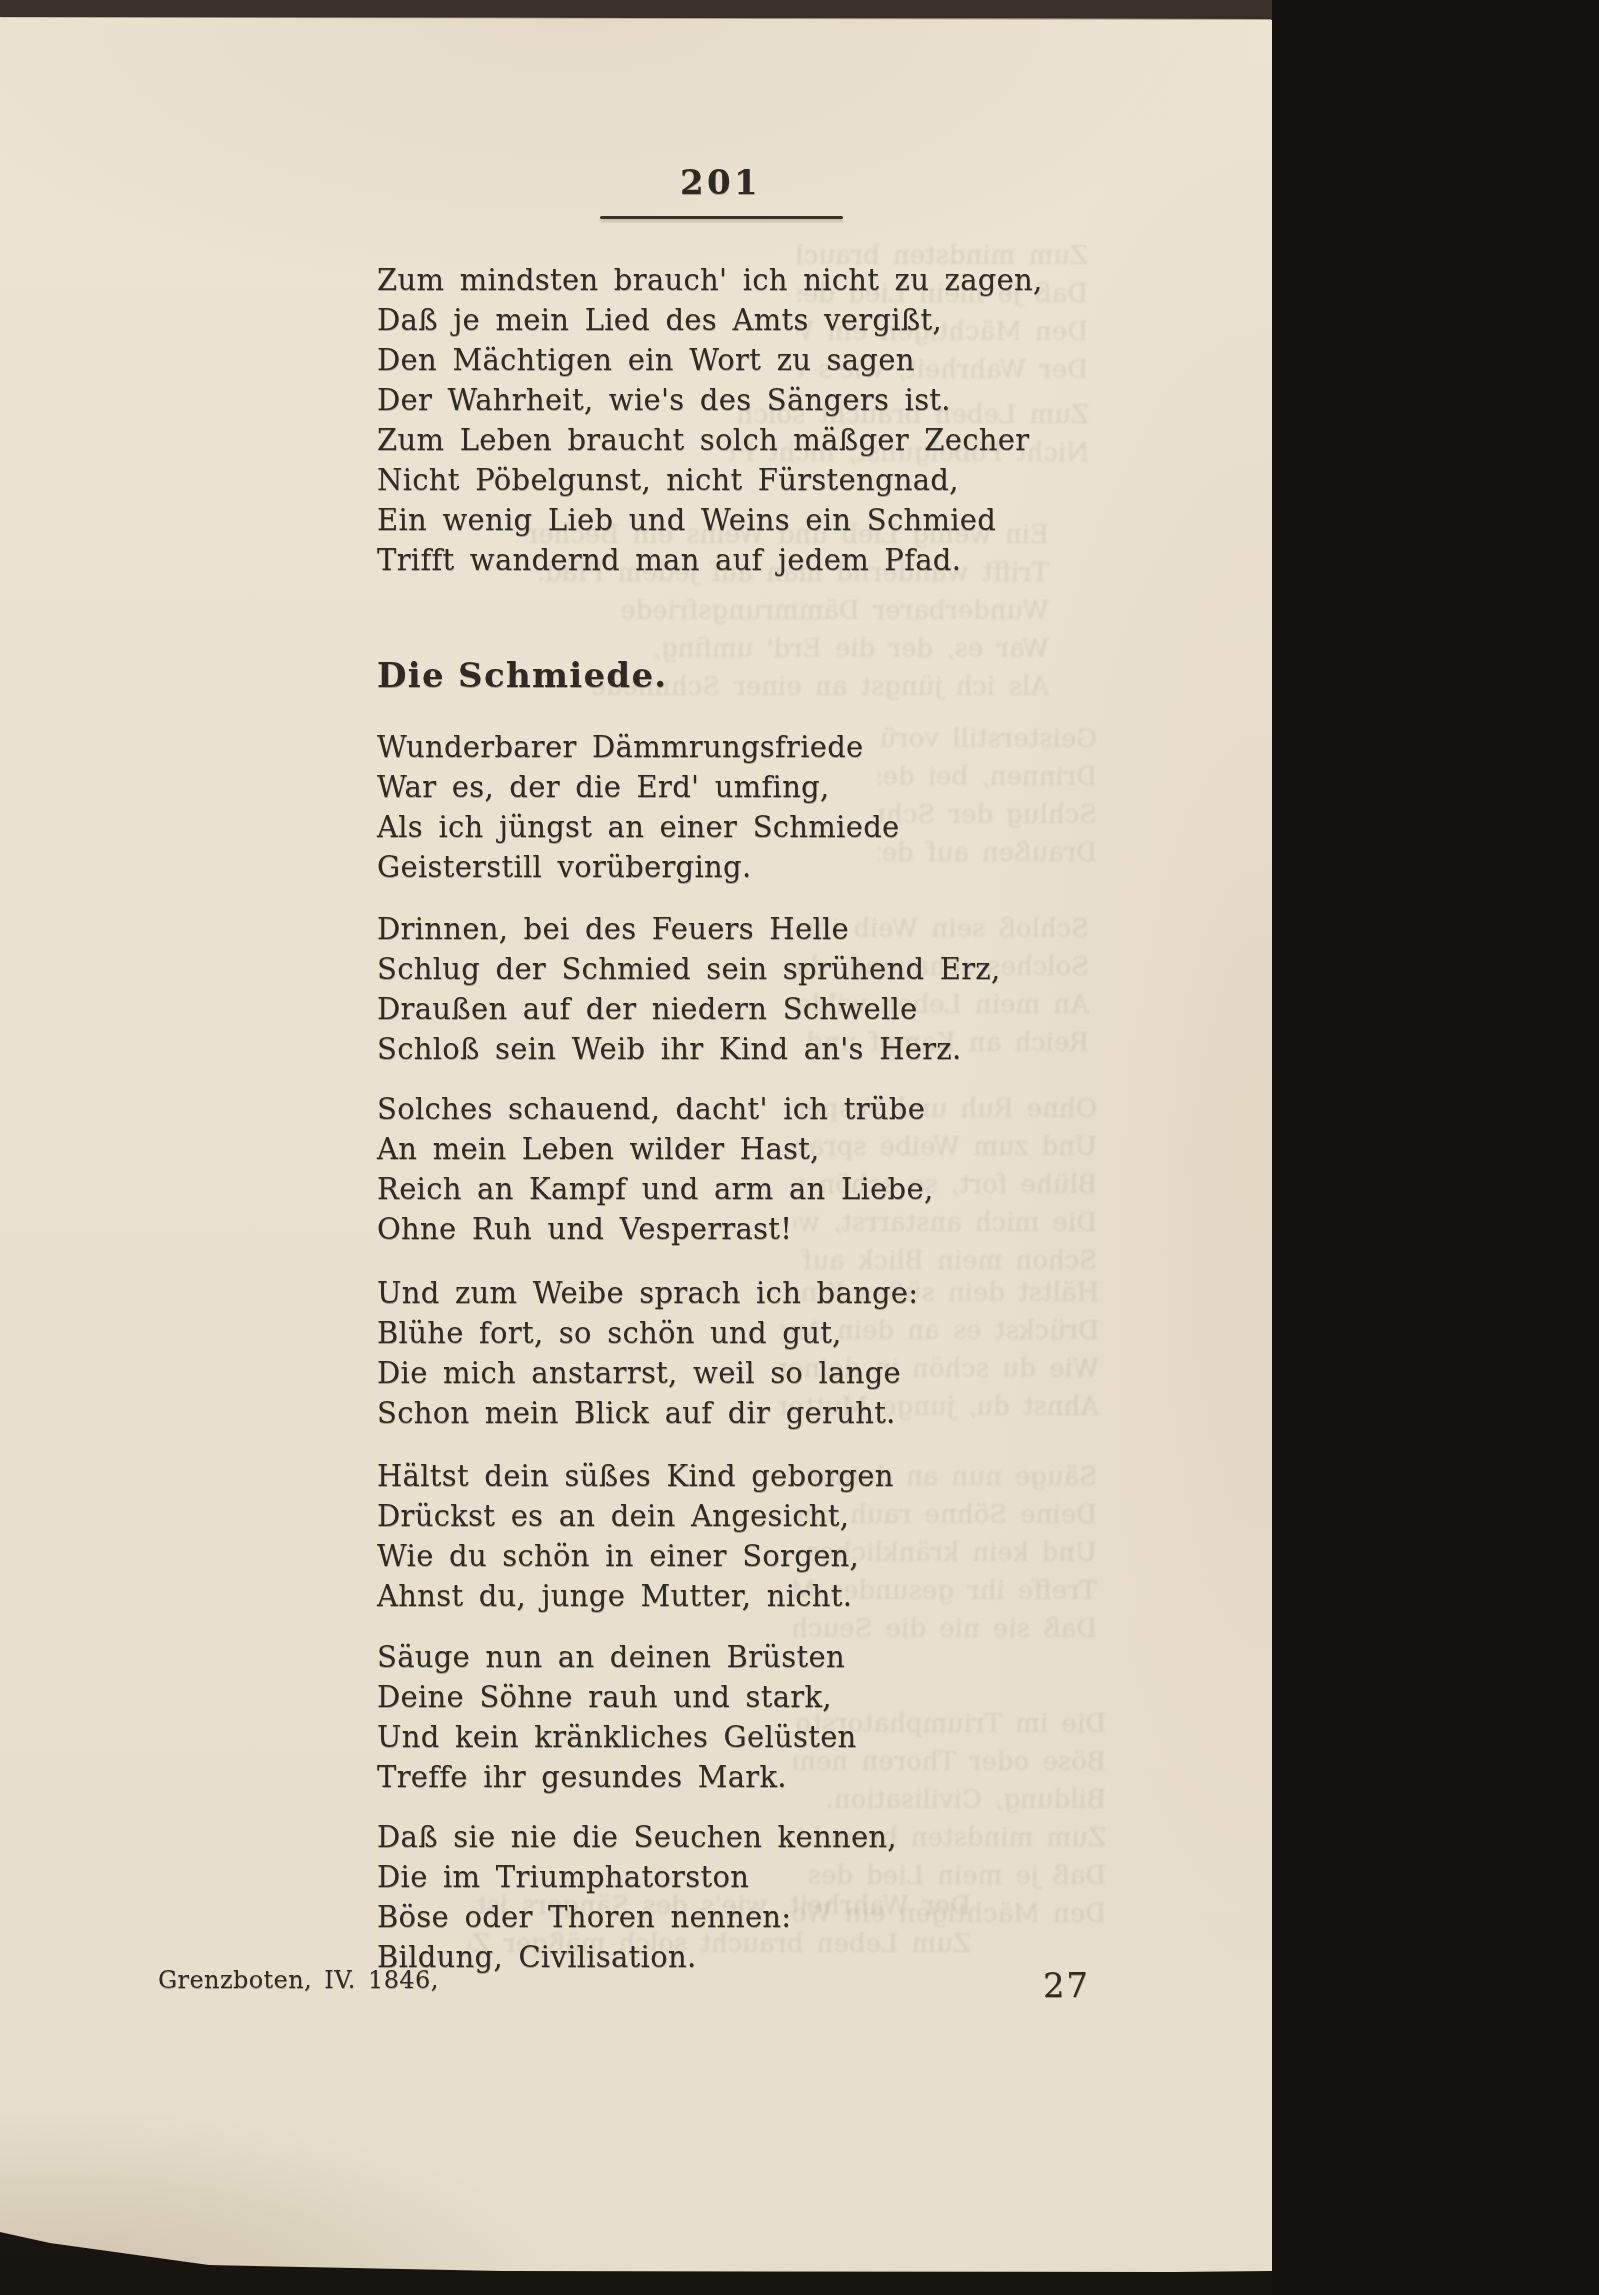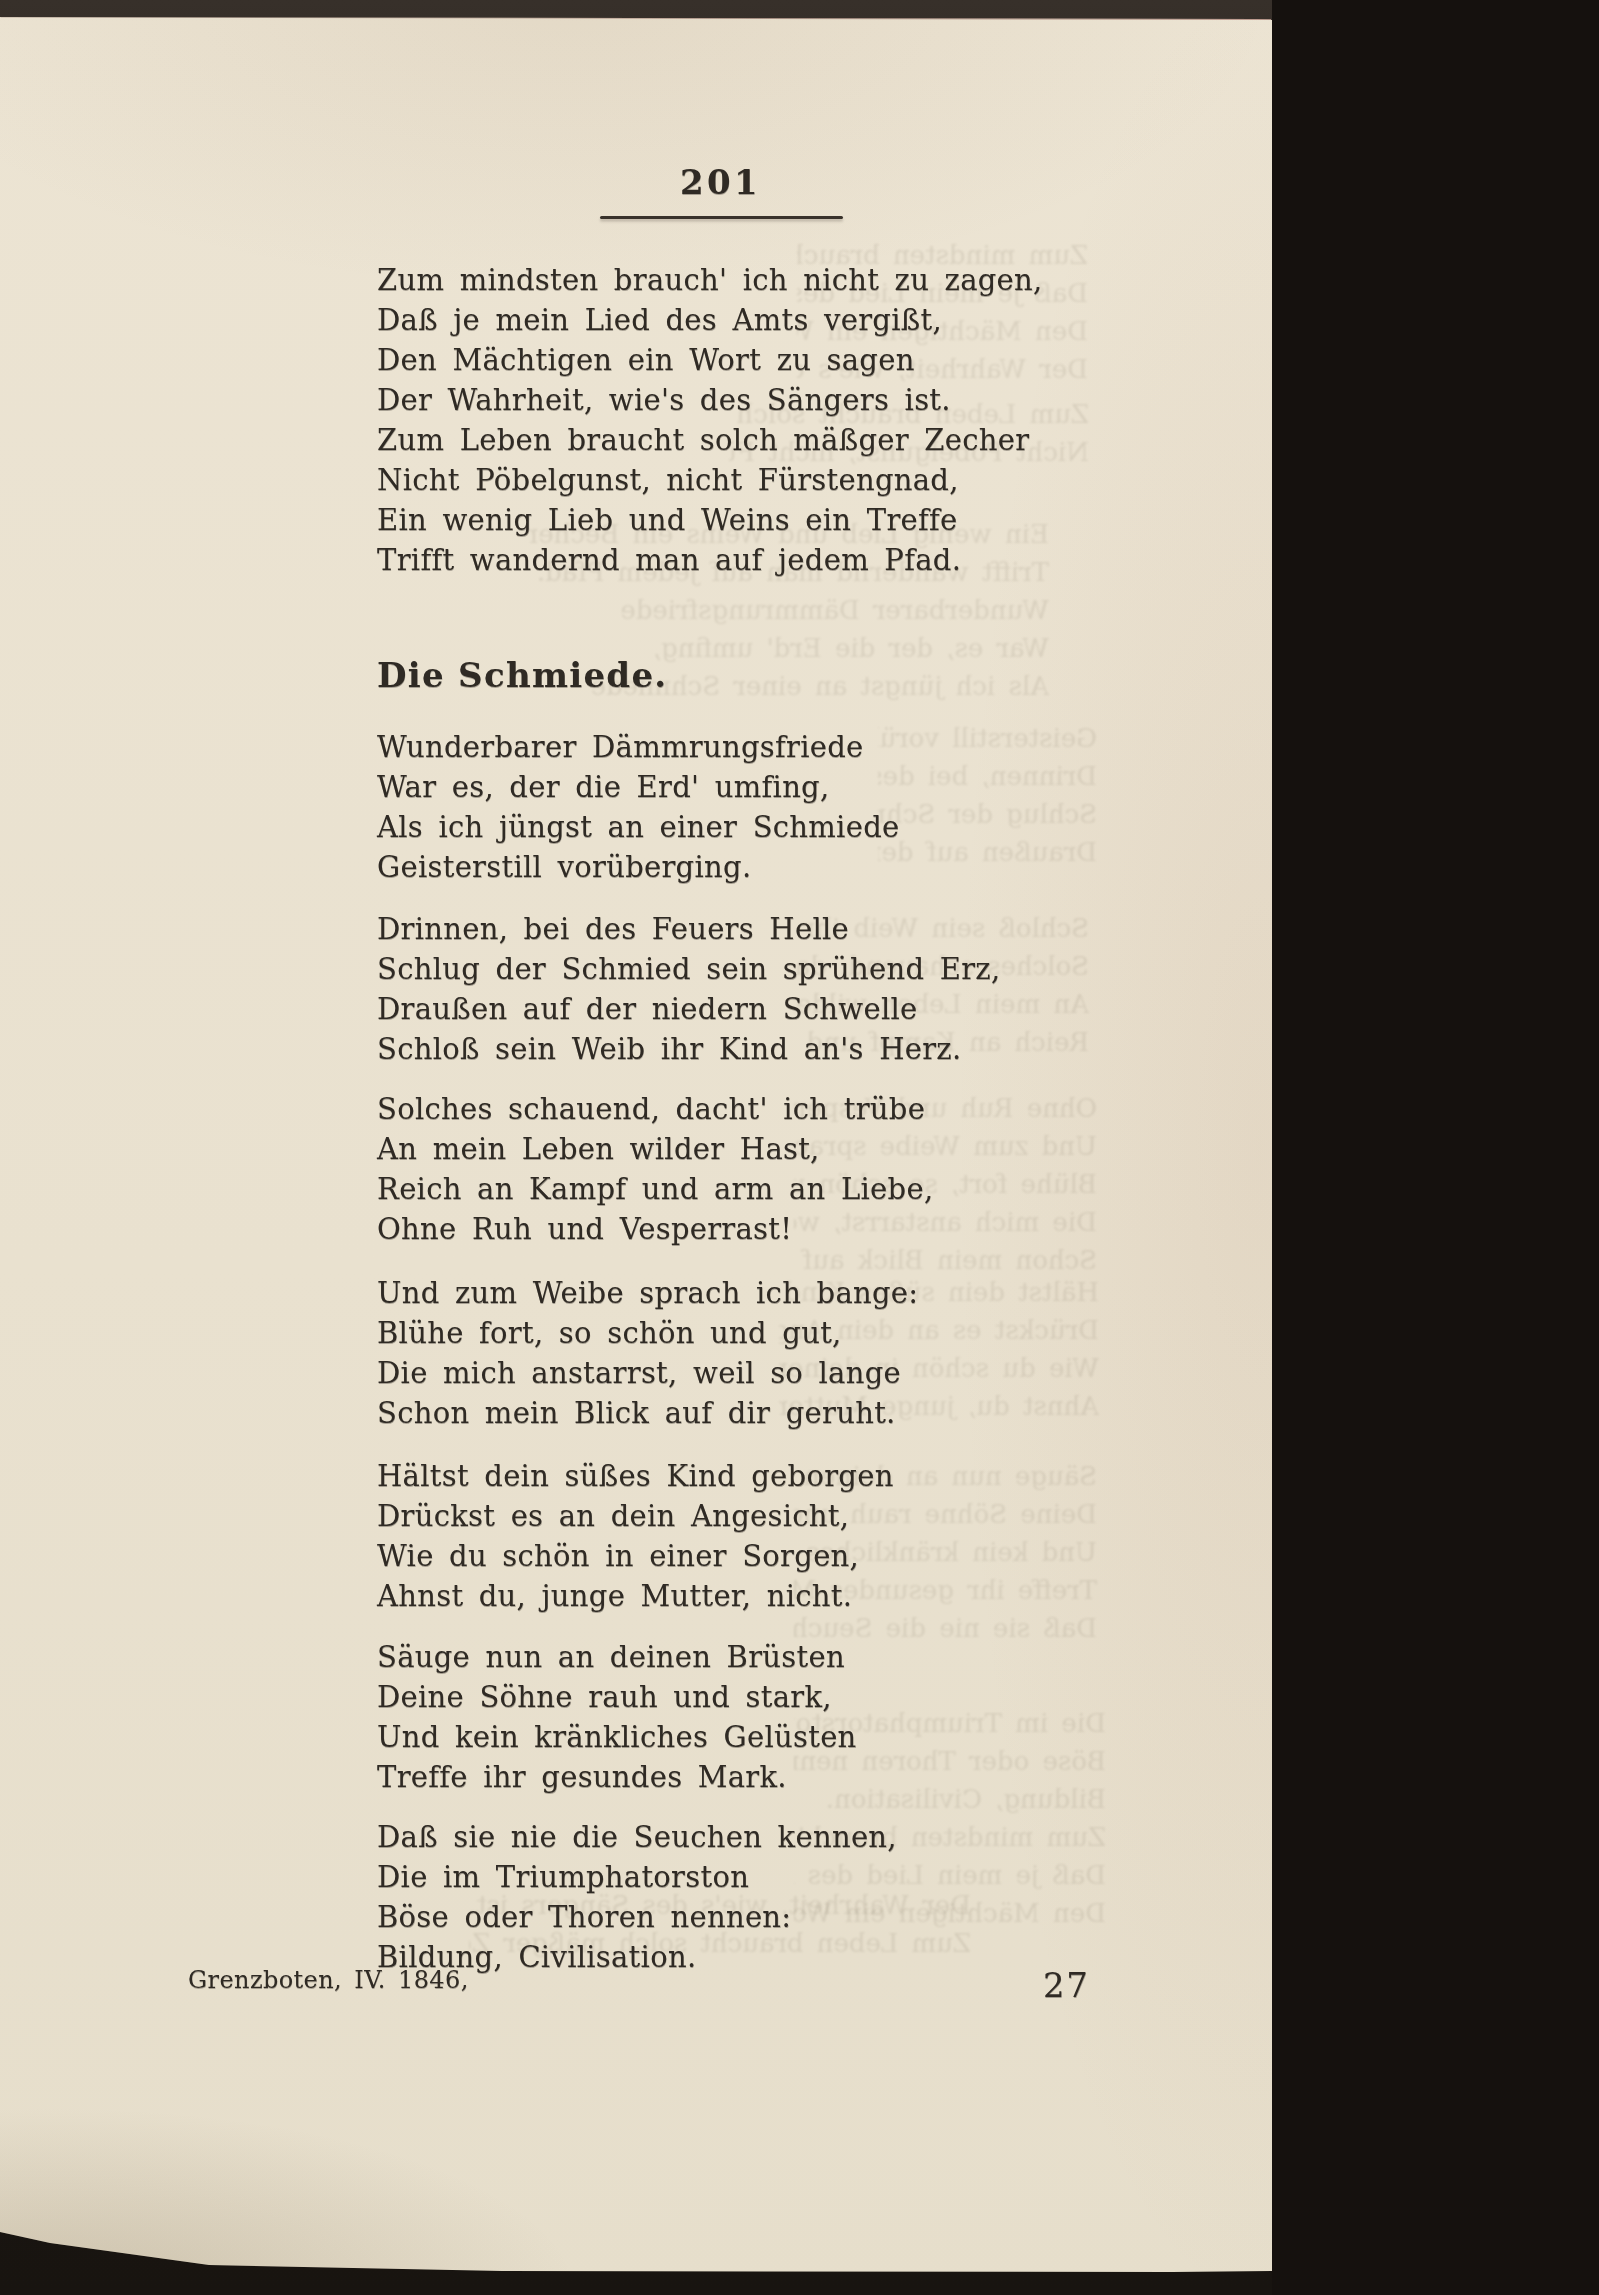--- a/index.html
+++ b/index.html
@@ -27,21 +27,21 @@
   .ink{color:var(--ink,#2f2a24);text-shadow:0.3px 0.5px 0.5px rgba(40,34,28,0.35);}
   .pagenum{position:absolute;top:162px;left:377px;width:687px;text-align:center;
            font-size:34px;font-weight:bold;letter-spacing:3.3px;}
   .pagenum-rule{position:absolute;top:216px;left:600px;width:243px;height:3.3px;
            background:#39322b;border-radius:1.7px;box-shadow:0 2.5px 2.5px rgba(58,51,44,0.25);}
   .stanza{position:absolute;left:377px;font-size:29px;line-height:40px;
           word-spacing:5.9px;letter-spacing:0.3px;white-space:nowrap;}
   .s-cont{top:260px;}
   .poem-title{position:absolute;top:655px;left:377px;width:687px;margin:0;text-align:left;
           font-size:34px;font-weight:bold;letter-spacing:1.3px;}
-  .footer-imprint{position:absolute;top:1966px;left:188px;font-size:24px;letter-spacing:0.4px;word-spacing:4.2px;}
+  .footer-imprint{position:absolute;top:1966px;left:158px;font-size:24px;letter-spacing:0.4px;word-spacing:4.2px;}
   .signature{position:absolute;top:1965px;left:1043px;font-size:34px;font-weight:normal;letter-spacing:1.7px;}
   .ghost{position:absolute;transform:scaleX(-1);filter:blur(1px);opacity:0.12;color:#5e5340;
          font-size:26px;line-height:38px;white-space:nowrap;word-spacing:5px;overflow:hidden;}
 </style>
 </head>
 <body>
 
 <div class="stage">
   <div class="page">
     <div class="top-edge-line"></div>
@@ -114,21 +114,21 @@
     <div class="pagenum ink">201</div>
     <div class="pagenum-rule"></div>
 
     <div class="stanza s-cont ink" id="contStanza">
         <div>Zum mindsten brauch' ich nicht zu zagen,</div>
         <div>Daß je mein Lied des Amts vergißt,</div>
         <div>Den Mächtigen ein Wort zu sagen</div>
         <div>Der Wahrheit, wie's des Sängers ist.</div>
         <div>Zum Leben braucht solch mäßger Zecher</div>
         <div>Nicht Pöbelgunst, nicht Fürstengnad,</div>
-        <div>Ein wenig Lieb und Weins ein Treffe</div>
+        <div>Ein wenig Lieb und Weins ein Schmied</div>
         <div>Trifft wandernd man auf jedem Pfad.</div>
       </div>
 
     <h2 class="poem-title ink">Die Schmiede.</h2>
 
     <div id="stanzas">
         <div class="stanza ink" style="top: 727px;">
           <div>Wunderbarer Dämmrungsfriede</div>
           <div>War es, der die Erd' umfing,</div>
           <div>Als ich jüngst an einer Schmiede</div>

